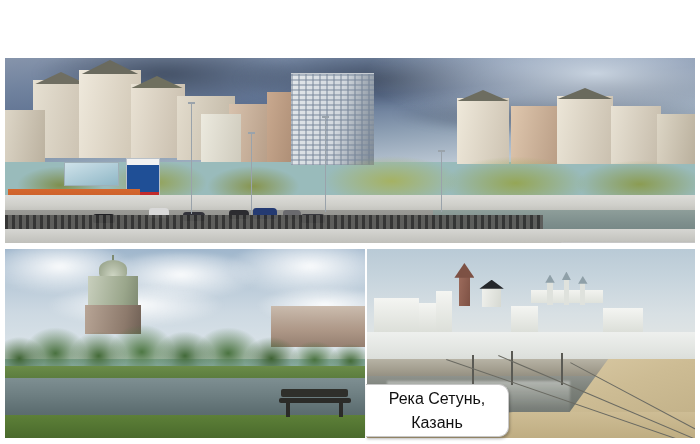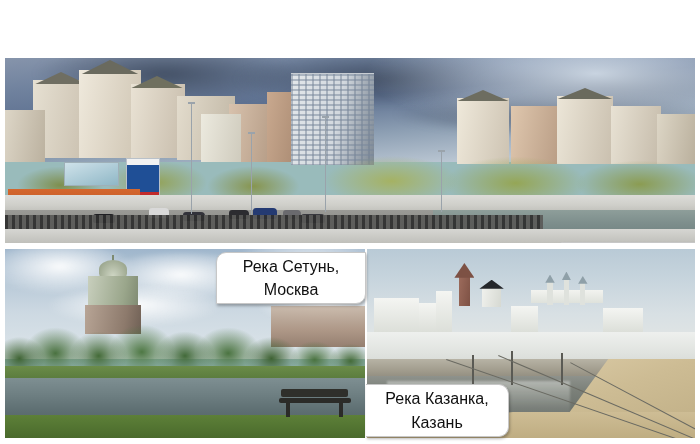--- a/index.html
+++ b/index.html
@@ -364,24 +364,20 @@
     <div class="s-shore"></div>
 
     <div class="s-bench">
       <div class="back"></div>
       <div class="seat"></div>
       <div class="legL"></div>
       <div class="legR"></div>
     </div>
   </div>
 
-  <div class="caption" id="caption-setun">
-    <span>Река Сетунь,</span>
-    <span>Москва</span>
-  </div>
 
   <div class="photo" id="photo-kazanka">
     <div class="k-sky"></div>
 
     <div class="k-kremlin">
       <div class="k-w" style="left:2%;  top:40%; width:14%; height:60%;"></div>
       <div class="k-w" style="left:16%; top:48%; width:10%; height:52%;"></div>
       <div class="k-w" style="left:21%; top:28%; width:5%;  height:72%;"></div>
       <div class="k-tower-red"></div>
       <div class="k-tower-black"></div>
@@ -403,17 +399,17 @@
     <div class="k-pole" style="left:32%; top:56%; height:16%;"></div>
     <div class="k-pole" style="left:44%; top:54%; height:18%;"></div>
     <div class="k-pole" style="left:59%; top:55%; height:17%;"></div>
 
     <div class="k-rod" style="left:24%;  top:58%; width:92%;  height:1.4px; transform:rotate(19deg);"></div>
     <div class="k-rod" style="left:40%;  top:56%; width:86%;  height:1.4px; transform:rotate(23deg);"></div>
     <div class="k-rod" style="left:62%;  top:60%; width:60%;  height:1.4px; transform:rotate(28deg);"></div>
   </div>
 
   <div class="caption" id="caption-kazanka">
-    <span>Река Казанка,</span>
+    <span>Река Сетунь,</span>
     <span>Казань</span>
   </div>
 
 </div>
 
 </body></html>

